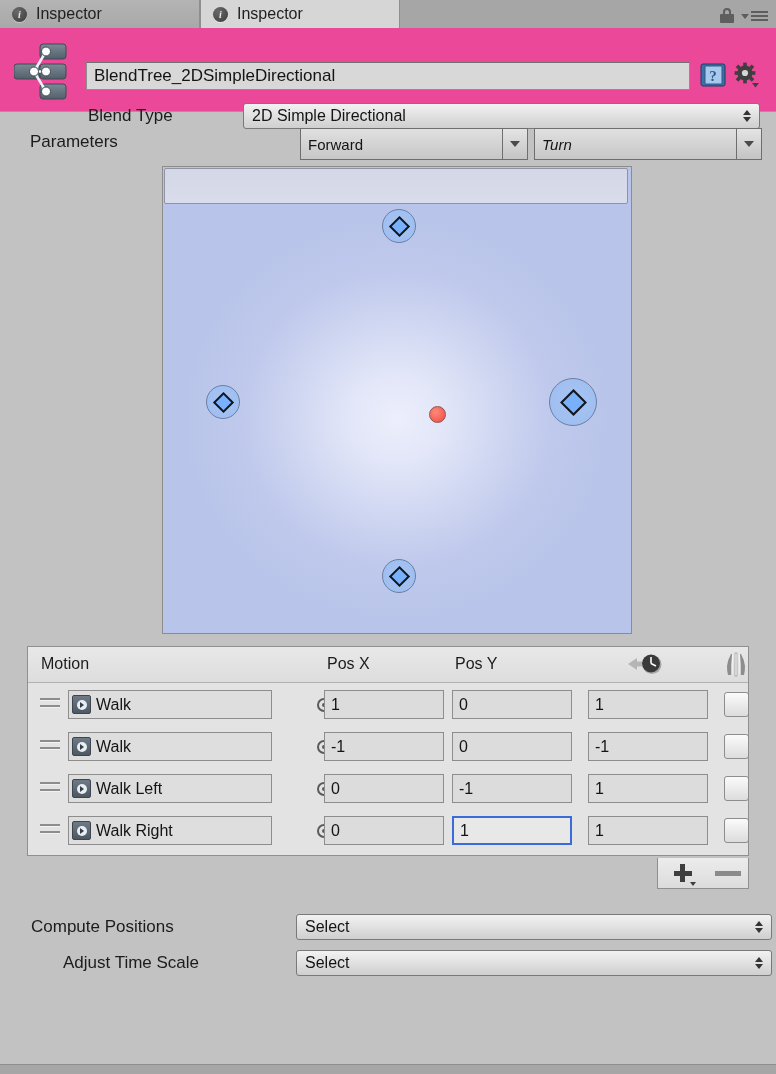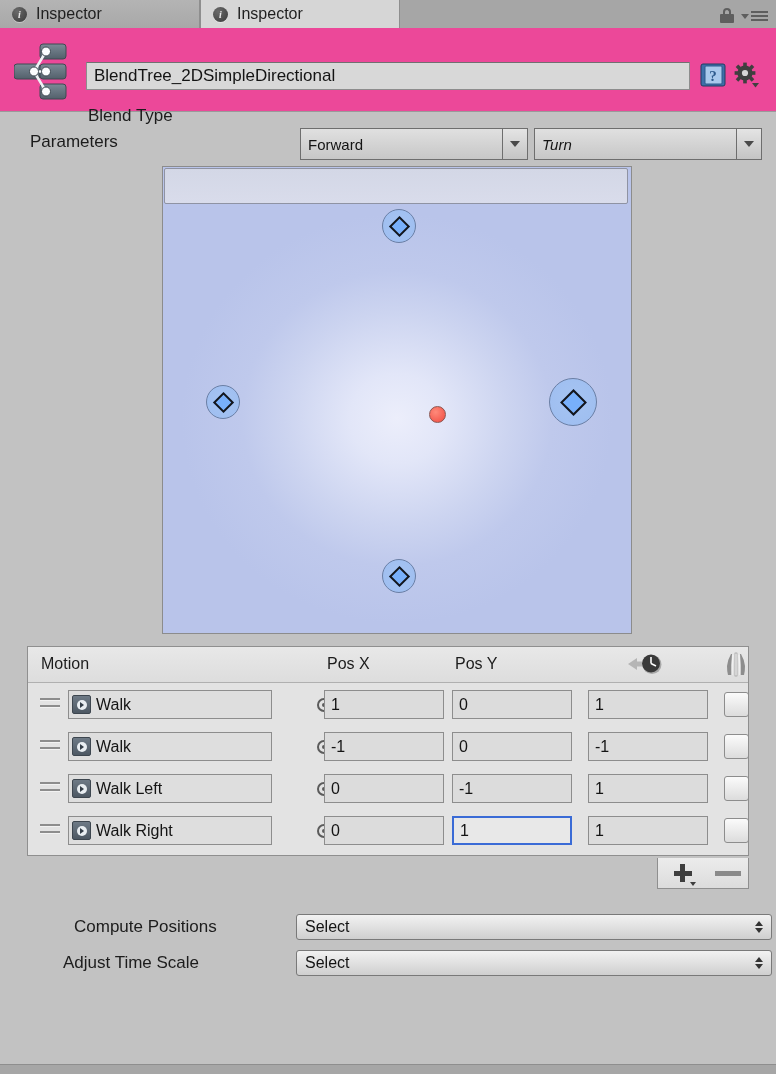--- a/index.html
+++ b/index.html
@@ -372,21 +372,21 @@
     position: absolute; right: 4px; bottom: -1px;
     width: 0; height: 0;
     border-left: 3px solid transparent;
     border-right: 3px solid transparent;
     border-top: 4px solid #3e3e3e;
   }
   .minus-btn { width: 26px; height: 5px; background: #8a8a8a; }
 
   
   .bl-label { position: absolute; font-size: 17px; color: #1c1c1c; }
-  #compute-label { left: 31px; top: 917px; margin-left: 43px; }
+  #compute-label { left: 31px; top: 917px; }
   #adjust-label { left: 31px; top: 953px; margin-left: 32px; }
   .bl-popup { position: absolute; left: 296px; width: 476px; height: 26px; }
   #compute-popup { top: 914px; }
   #adjust-popup { top: 950px; }
 
   
   .bottom-strip {
     position: absolute; left: 0; top: 1064px;
     width: 776px; height: 10px;
     background: #a6a6a6;
@@ -462,20 +462,27 @@
       <rect x="15.8" y="3.2" width="3.6" height="4" transform="rotate(45 17.6 5.2)"></rect>
       <rect x="2.6" y="15" width="3.6" height="4" transform="rotate(45 4.4 17)"></rect>
       <rect x="15.8" y="15" width="3.6" height="4" transform="rotate(-45 17.6 17)"></rect>
     </g>
     <circle cx="11" cy="11" r="3.1" fill="#d6d6d6"></circle>
     <path d="M18 21 l7 0 l-3.5 4.5 z" fill="#3f3f3f"></path>
   </svg>
 
   <div class="blendtype-label">Blend Type</div>
 
+  <div class="popup blendtype-popup">
+    <span>2D Simple Directional</span>
+    <span class="arrows">
+        <i class="up"></i>
+        <i class="dn"></i>
+      </span>
+  </div>
 </div>
 
 <div class="params-label">Parameters</div>
 
 <div class="param-box" id="param-forward">
   <div class="txt">Forward</div>
   <div class="drop">
       <span class="tri"></span>
     </div>
 </div>

